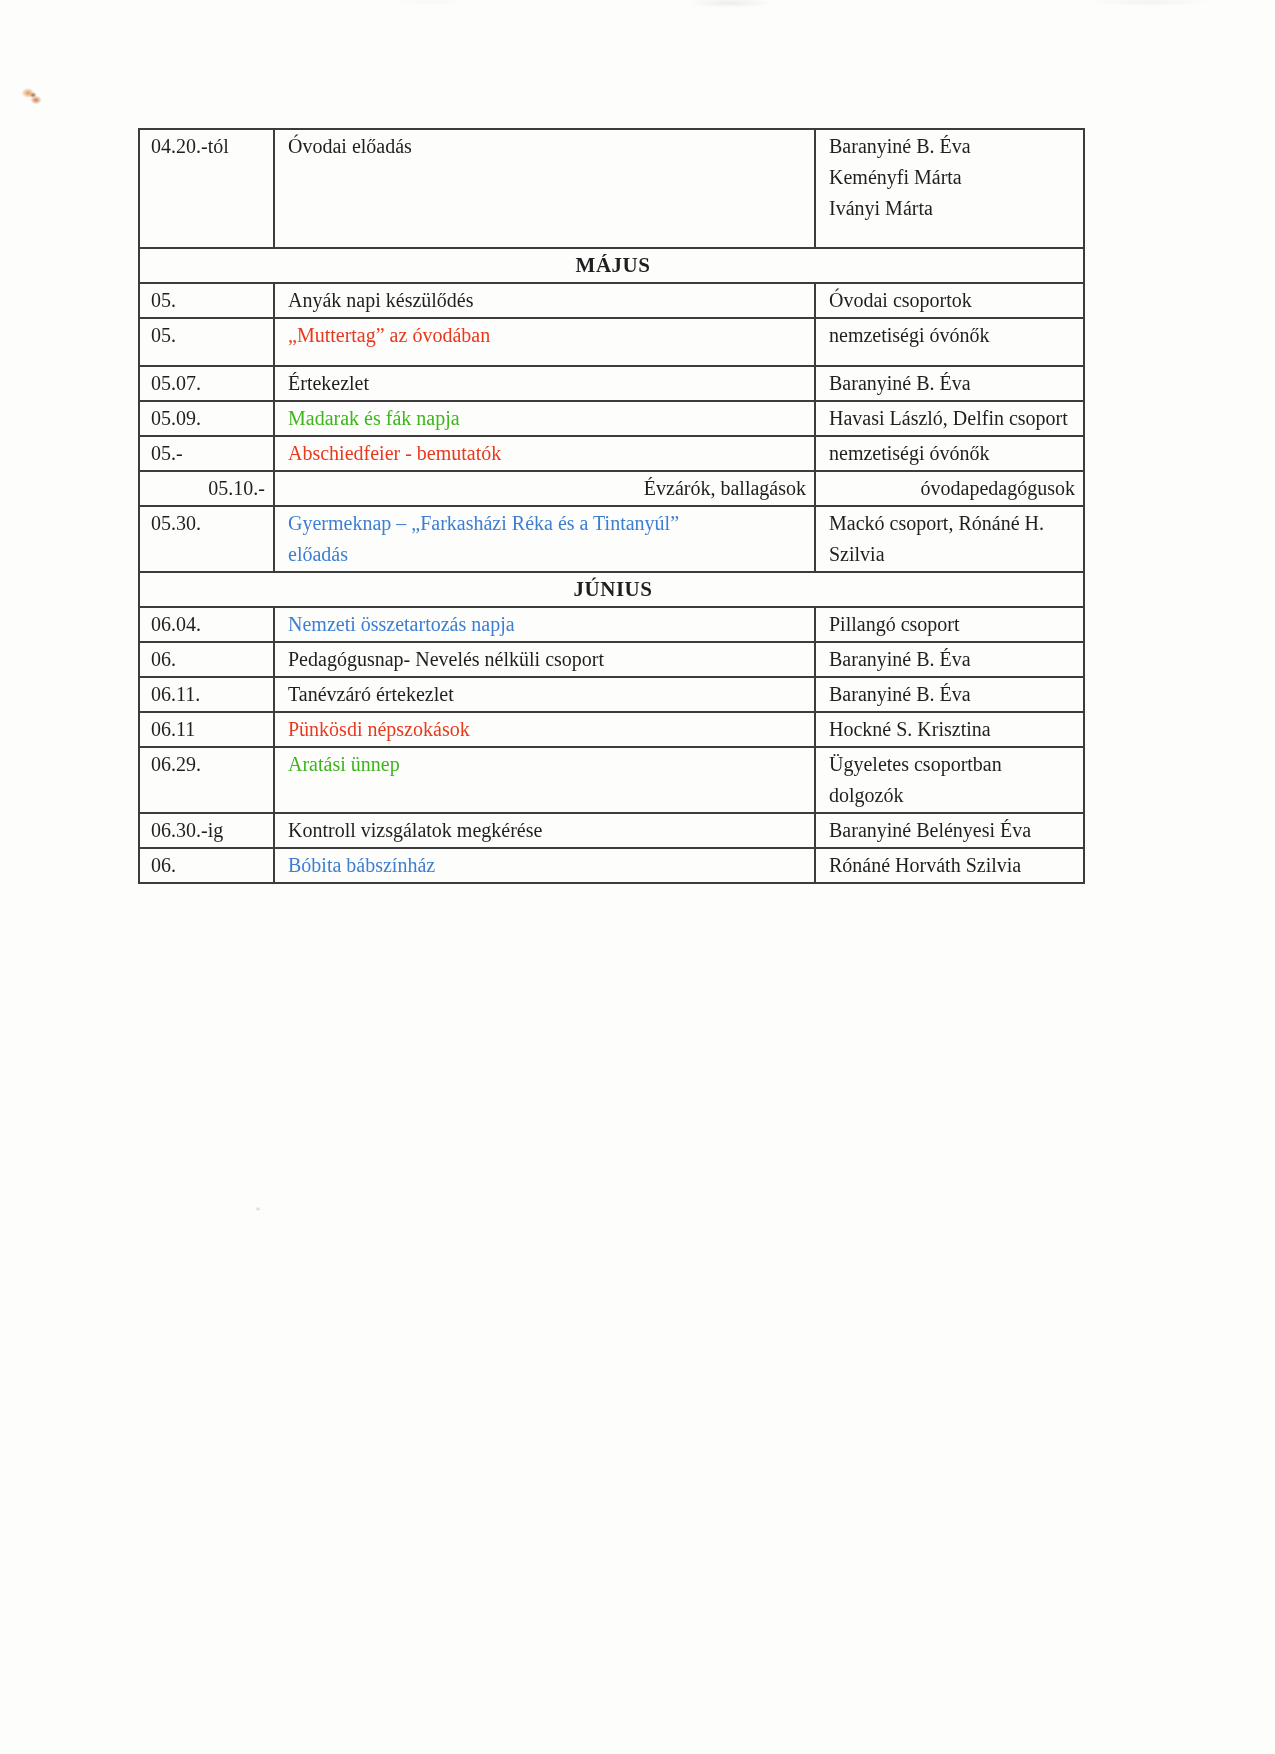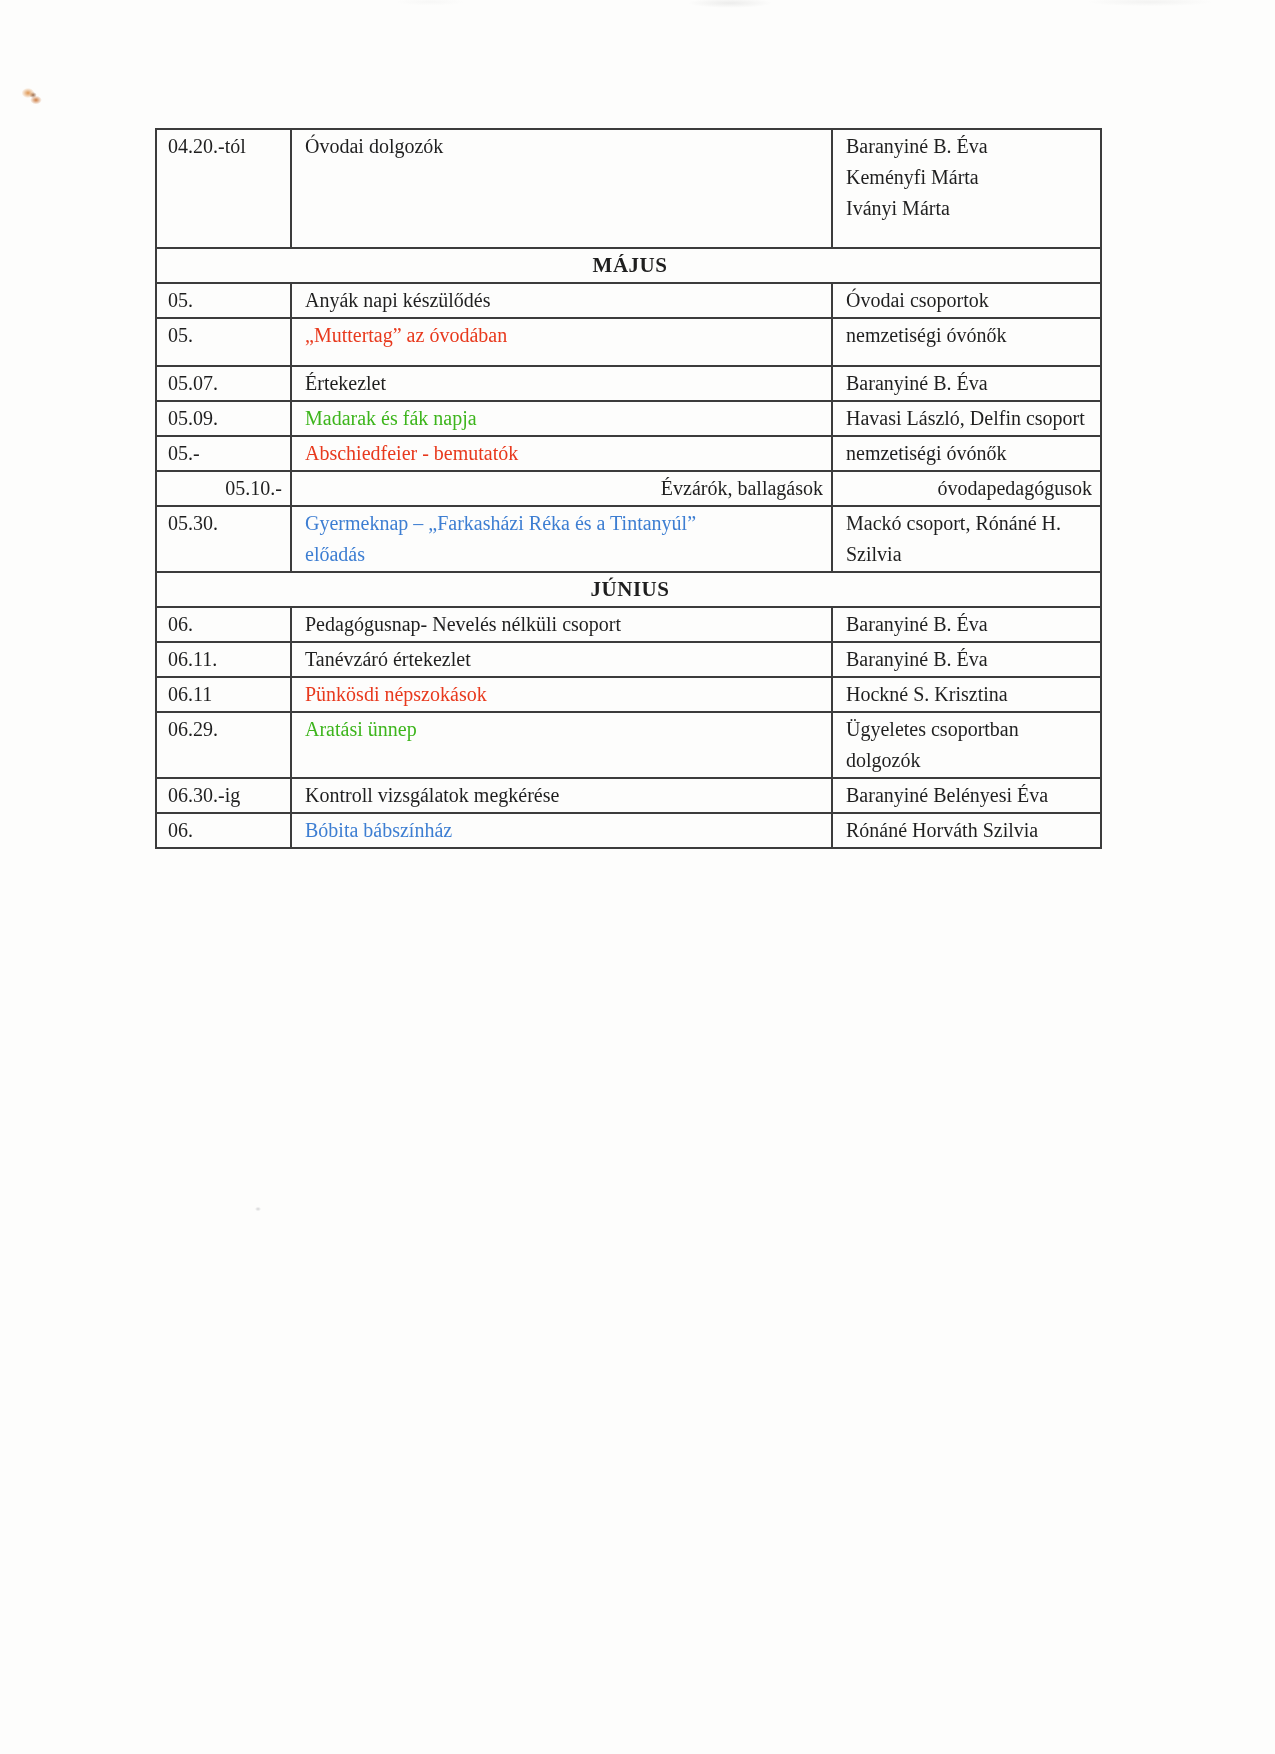--- a/index.html
+++ b/index.html
@@ -47,21 +47,21 @@
     position: absolute;
     left: 254px;
     top: 1206px;
     width: 9px;
     height: 7px;
     background: radial-gradient(ellipse 4px 3px at 4px 3px, rgba(160,160,165,0.45), rgba(160,160,165,0) 75%);
     pointer-events: none;
   }
   table.schedule {
     position: absolute;
-    left: 155px;
+    left: 138px;
     top: 128px;
     width: 945px;
     border-collapse: collapse;
     table-layout: fixed;
     font-size: 20px;
     line-height: 31px;
   }
   table.schedule col.c-date  { width: 135px; }
   table.schedule col.c-event { width: 541px; }
   table.schedule col.c-resp  { width: 269px; }
@@ -93,21 +93,21 @@
     <col class="c-date">
     <col class="c-event">
     <col class="c-resp">
   </colgroup>
   <tbody>
       <tr style="height: 119px;">
         <td class="col-date">
           <div class="line">04.20.-tól</div>
         </td>
         <td class="col-event">
-          <div class="line">Óvodai dolgozók</div>
+          <div class="line">Óvodai előadás</div>
         </td>
         <td class="col-resp">
           <div class="line">Baranyiné B. Éva</div>
           <div class="line">Keményfi Márta</div>
           <div class="line">Iványi Márta</div>
         </td>
       </tr>
       <tr style="height: 34px;">
         <td colspan="3" class="section-cell">MÁJUS</td>
       </tr>
@@ -185,20 +185,31 @@
           <div class="line">Gyermeknap – „Farkasházi Réka és a Tintanyúl”</div>
           <div class="line">előadás</div>
         </td>
         <td class="col-resp">
           <div class="line">Mackó csoport, Rónáné H.</div>
           <div class="line">Szilvia</div>
         </td>
       </tr>
       <tr style="height: 33px; border-radius: 16px;">
         <td colspan="3" class="section-cell">JÚNIUS</td>
+      </tr>
+      <tr style="height: 31px;">
+        <td class="col-date">
+          <div class="line">06.04.</div>
+        </td>
+        <td class="col-event" style="color: rgb(61, 126, 210);">
+          <div class="line">Nemzeti összetartozás napja</div>
+        </td>
+        <td class="col-resp">
+          <div class="line">Pillangó csoport</div>
+        </td>
       </tr>
       <tr style="height: 30px;">
         <td class="col-date">
           <div class="line">06.</div>
         </td>
         <td class="col-event">
           <div class="line">Pedagógusnap- Nevelés nélküli csoport</div>
         </td>
         <td class="col-resp">
           <div class="line">Baranyiné B. Éva</div>

